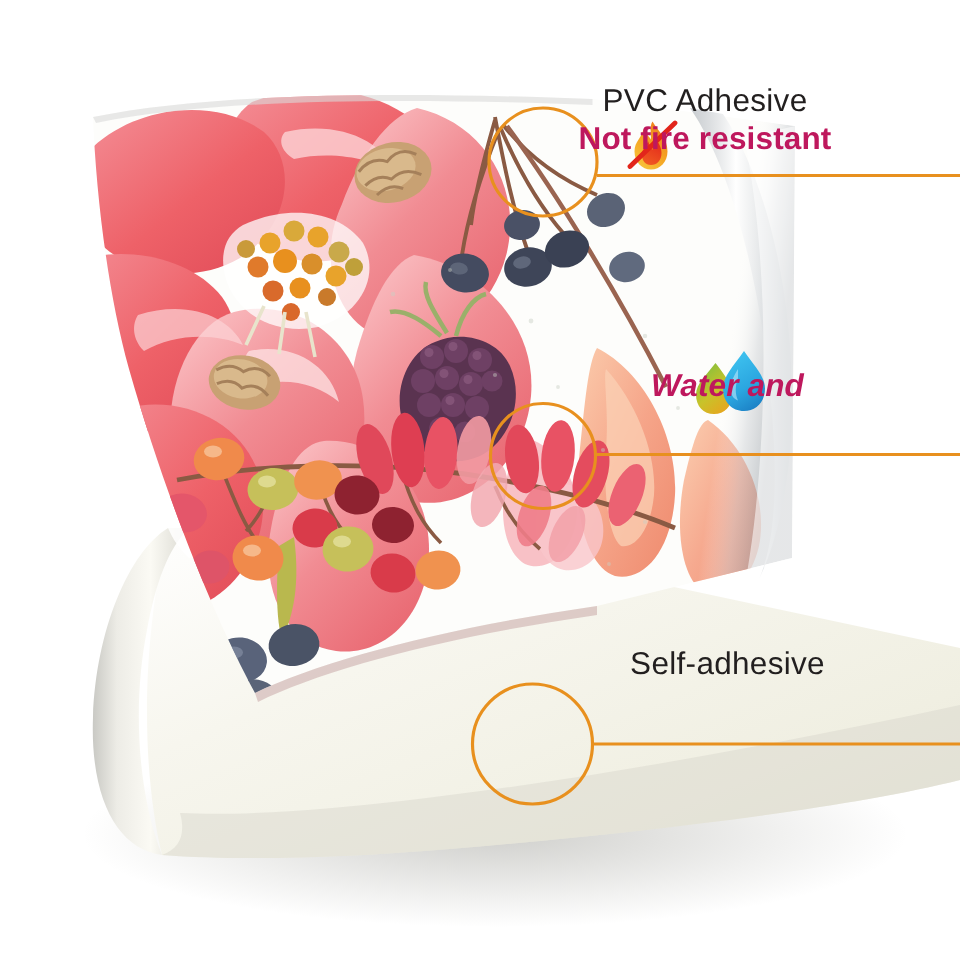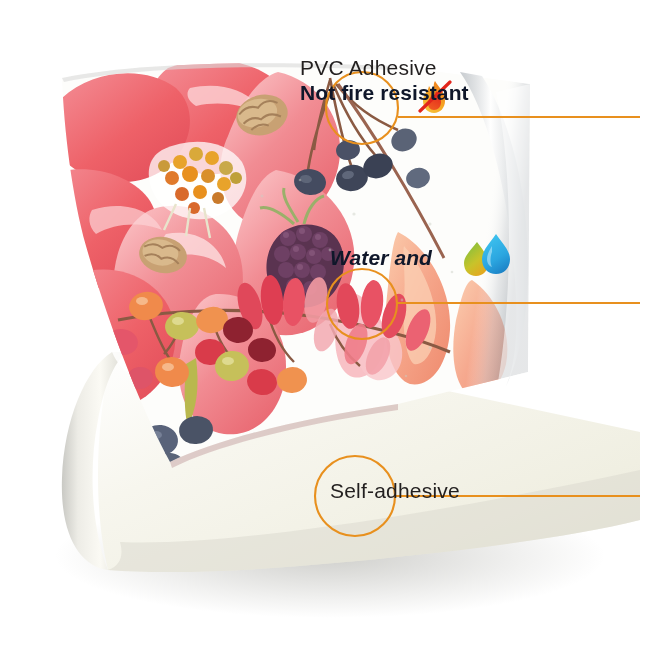--- a/index.html
+++ b/index.html
@@ -23,47 +23,47 @@
   #product {
     position: absolute;
     left: 0;
     top: 0;
     width: 650px;
     height: 650px;
   }
   
   .callout {
     position: absolute;
-    text-align: left;
+    text-align: center;
     line-height: 1.06;
     user-select: none;
   }
   .callout .title {
     display: block;
     color: #221f1f;
     font-size: 21px;
     font-weight: 400;
     letter-spacing: .2px;
     white-space: nowrap;
   }
   .callout .sub {
     display: block;
-    color: #0f172a;
+    color: #be185d;
     font-size: 21px;
     font-weight: bold;
     letter-spacing: .1px;
     white-space: nowrap;
     margin-top: 3px;
   }
   .callout .sub.two-line {
     line-height: 1.22;
   }
   #callout-fire   { left: 300px; top: 57px;  width: 340px; }
   #callout-water  { left: 330px; top: 242px; width: 310px; font-style: italic; }
-  #callout-adhes  { left: 330px; top: 432px; width: 310px; margin-top: 48px; }
+  #callout-adhes  { left: 330px; top: 432px; width: 310px; }
 
   
   .icon-fire {
     position: absolute;
     left: 418px;
     top: 79px;
     width: 34px;
     height: 36px;
   }
   .icon-drops {

